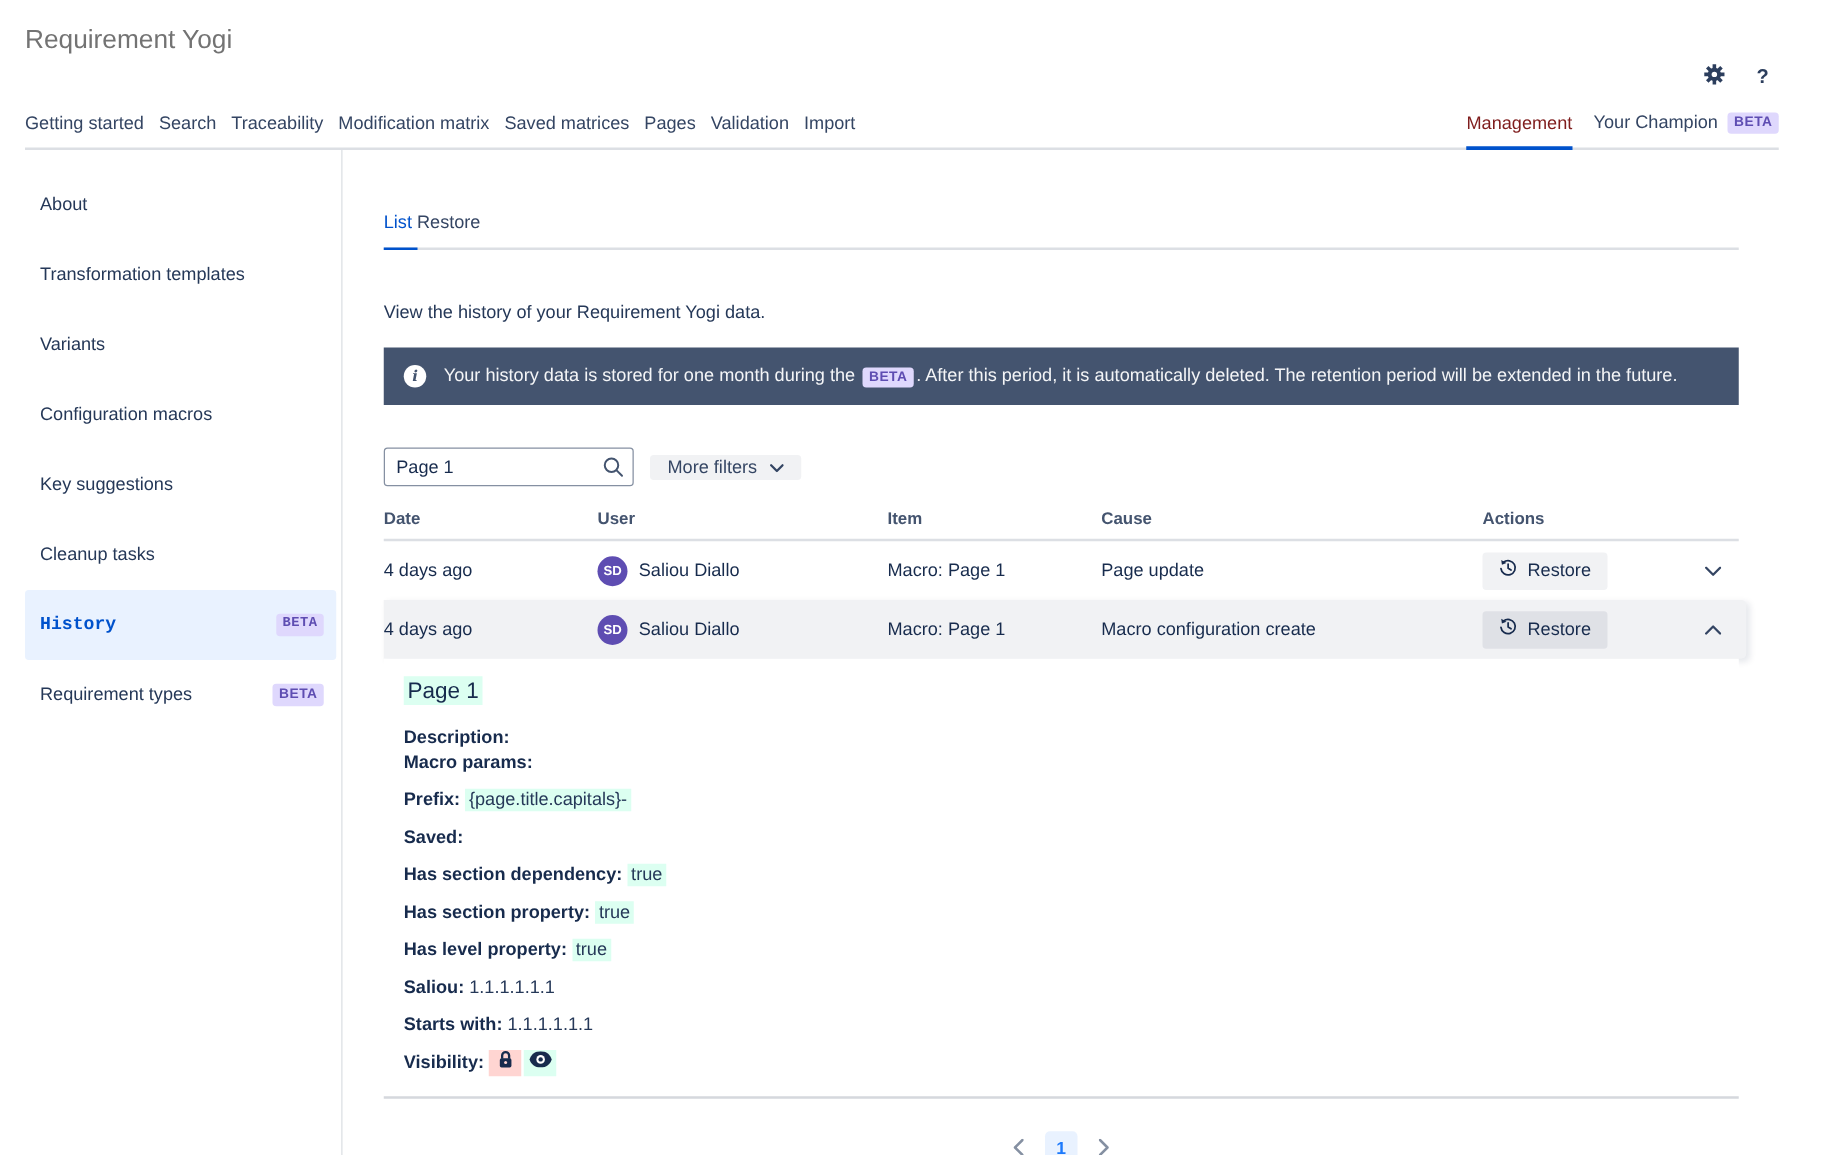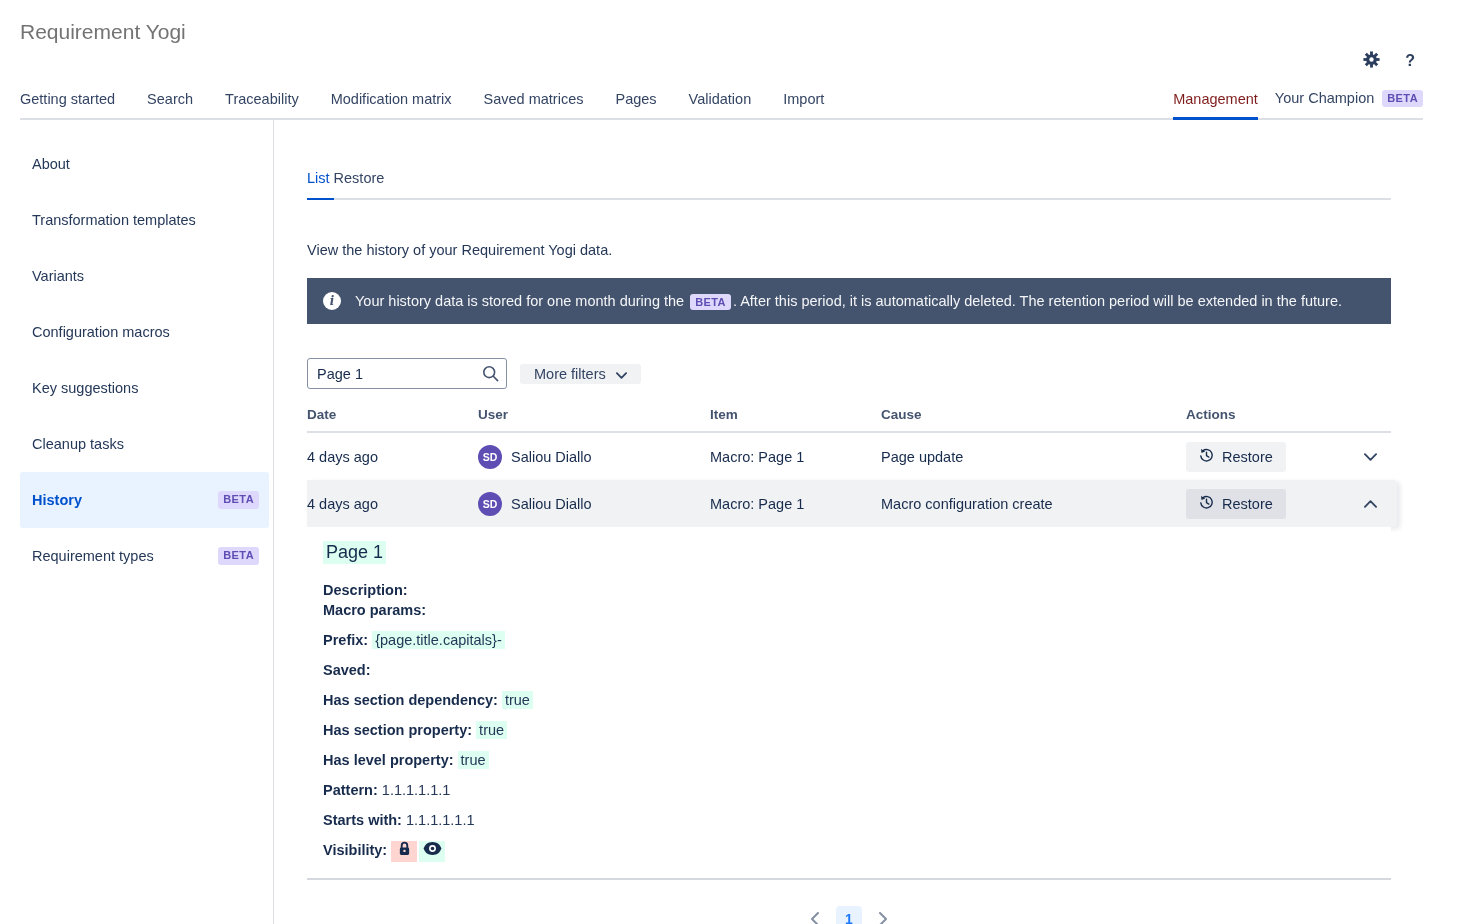--- a/index.html
+++ b/index.html
@@ -8,39 +8,39 @@
     width:1464px; height:924px; background:#ffffff;
     font-family:"Liberation Sans", sans-serif;
     color:#172B4D; font-size:14.5px; overflow:hidden;
   }
 
   
   .topbar { position:relative; height:120px; margin:0 41px 0 20px; border-bottom:2px solid #DCDFE4; }
   .app-title { position:absolute; top:20px; left:0; font-size:21px; font-weight:500; color:#737373; }
   .topbar-icons { position:absolute; top:50px; right:8px; display:flex; gap:24px; align-items:center; }
   .help-glyph { font-size:16px; font-weight:700; color:#2C3E5D; cursor:pointer; }
-  .nav-left { position:absolute; bottom:-2px; left:0; display:flex; gap:32px; }
+  .nav-left { position:absolute; bottom:-2px; left:0; display:flex; gap:12px; }
   .nav-right { position:absolute; bottom:-2px; right:0; display:flex; gap:17px; align-items:flex-end; }
   .nav-item { padding-bottom:13px; color:#344563; cursor:pointer; white-space:nowrap; }
   .nav-item.active { color:#7f1d1d; border-bottom:3px solid #0052CC; padding-bottom:10px; }
   .nav-item-with-badge { display:flex; align-items:center; gap:8px; }
   .beta-badge {
     background:#DFD8FD; color:#5E4DB2; font-size:11px; font-weight:700;
     padding:2px 5px; border-radius:3px; letter-spacing:.4px; line-height:1.2;
   }
 
   
   .content { display:flex; align-items:stretch; min-height:788px; }
   .sidebar { width:274px; border-right:1px solid #DCDFE4; padding-top:16px; flex:none; }
   .side-item {
     height:56px; margin-left:20px; margin-right:4px; padding:0 10px 0 12px;
     display:flex; align-items:center; justify-content:space-between;
     color:#253858; cursor:pointer; border-radius:3px;
   }
-  .side-item.active { background:#E9F2FF; color:#0052CC; font-weight:700; }
+  .side-item.active { background:#E9F2FF; color:#0052CC; font-weight:700;font-family:Liberation Mono, monospace; }
   .main { width:1084px; margin-left:33px; flex:none; }
 
   
   .tabs { display:flex; gap:0; margin-top:50px; border-bottom:2px solid #DCDFE4; }
   .tab { padding:0 4px 12px 0; color:#344563; cursor:pointer; }
   .tab.active { color:#0052CC; border-bottom:2px solid #0052CC; margin-bottom:-2px; }
 
   .intro { margin-top:42px; color:#253858; }
 
   
@@ -313,21 +313,21 @@
           </div>
           <div class="d-line">
             <span class="d-label">Has section property:</span>
             <span class="d-value mint">true</span>
           </div>
           <div class="d-line">
             <span class="d-label">Has level property:</span>
             <span class="d-value mint">true</span>
           </div>
           <div class="d-line">
-            <span class="d-label">Pattern:</span>
+            <span class="d-label">Saliou:</span>
             <span class="d-value">1.1.1.1.1.1</span>
           </div>
           <div class="d-line">
             <span class="d-label">Starts with:</span>
             <span class="d-value">1.1.1.1.1.1</span>
           </div>
           <div class="d-line">
             <span class="d-label">Visibility:</span>
             <span class="vis-box pink">
               <svg width="13" height="15" viewBox="0 0 14 16">

